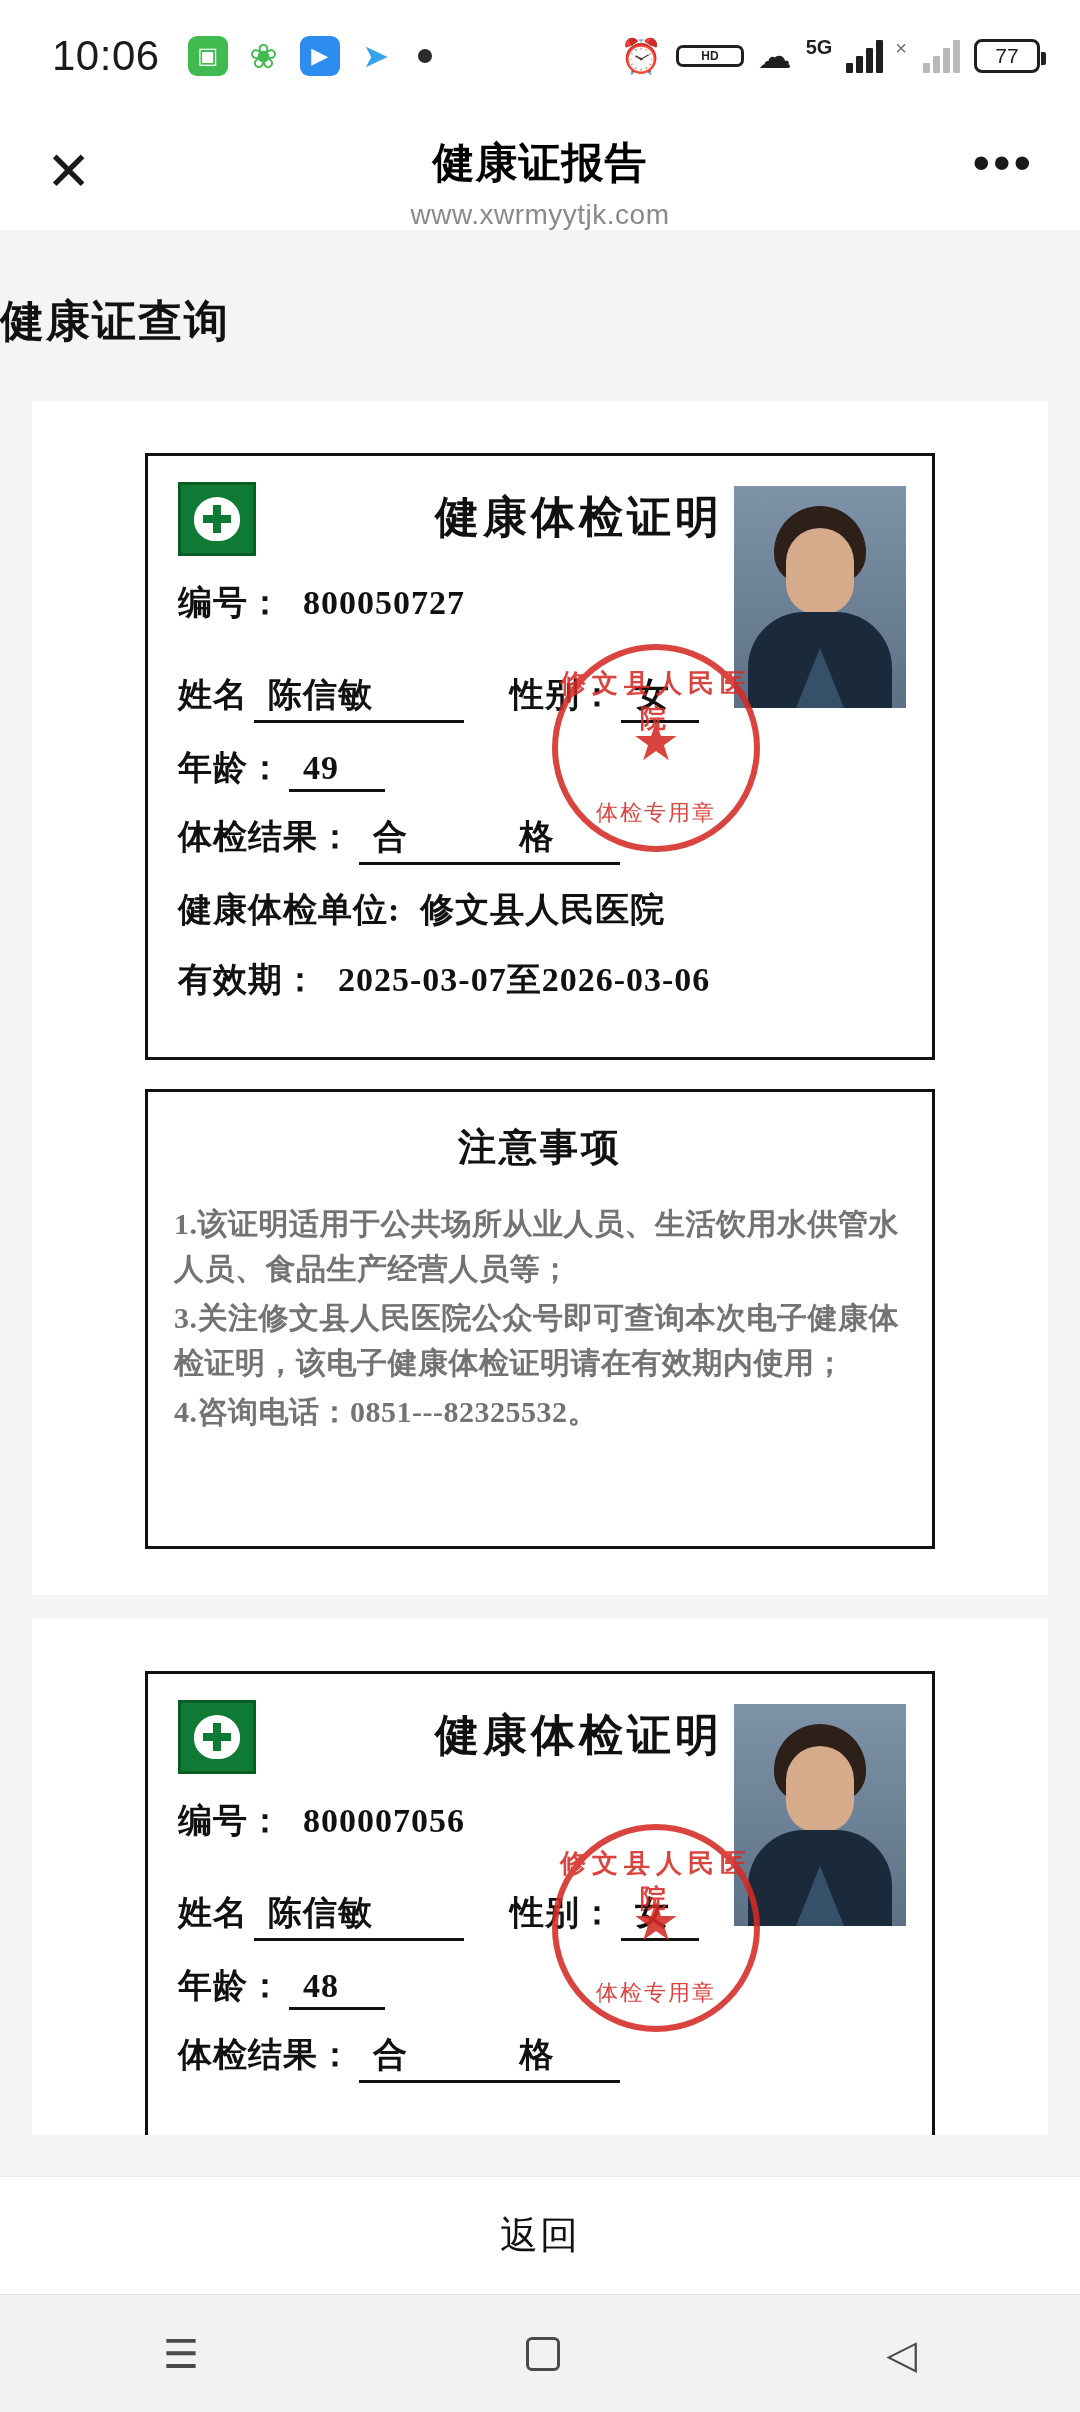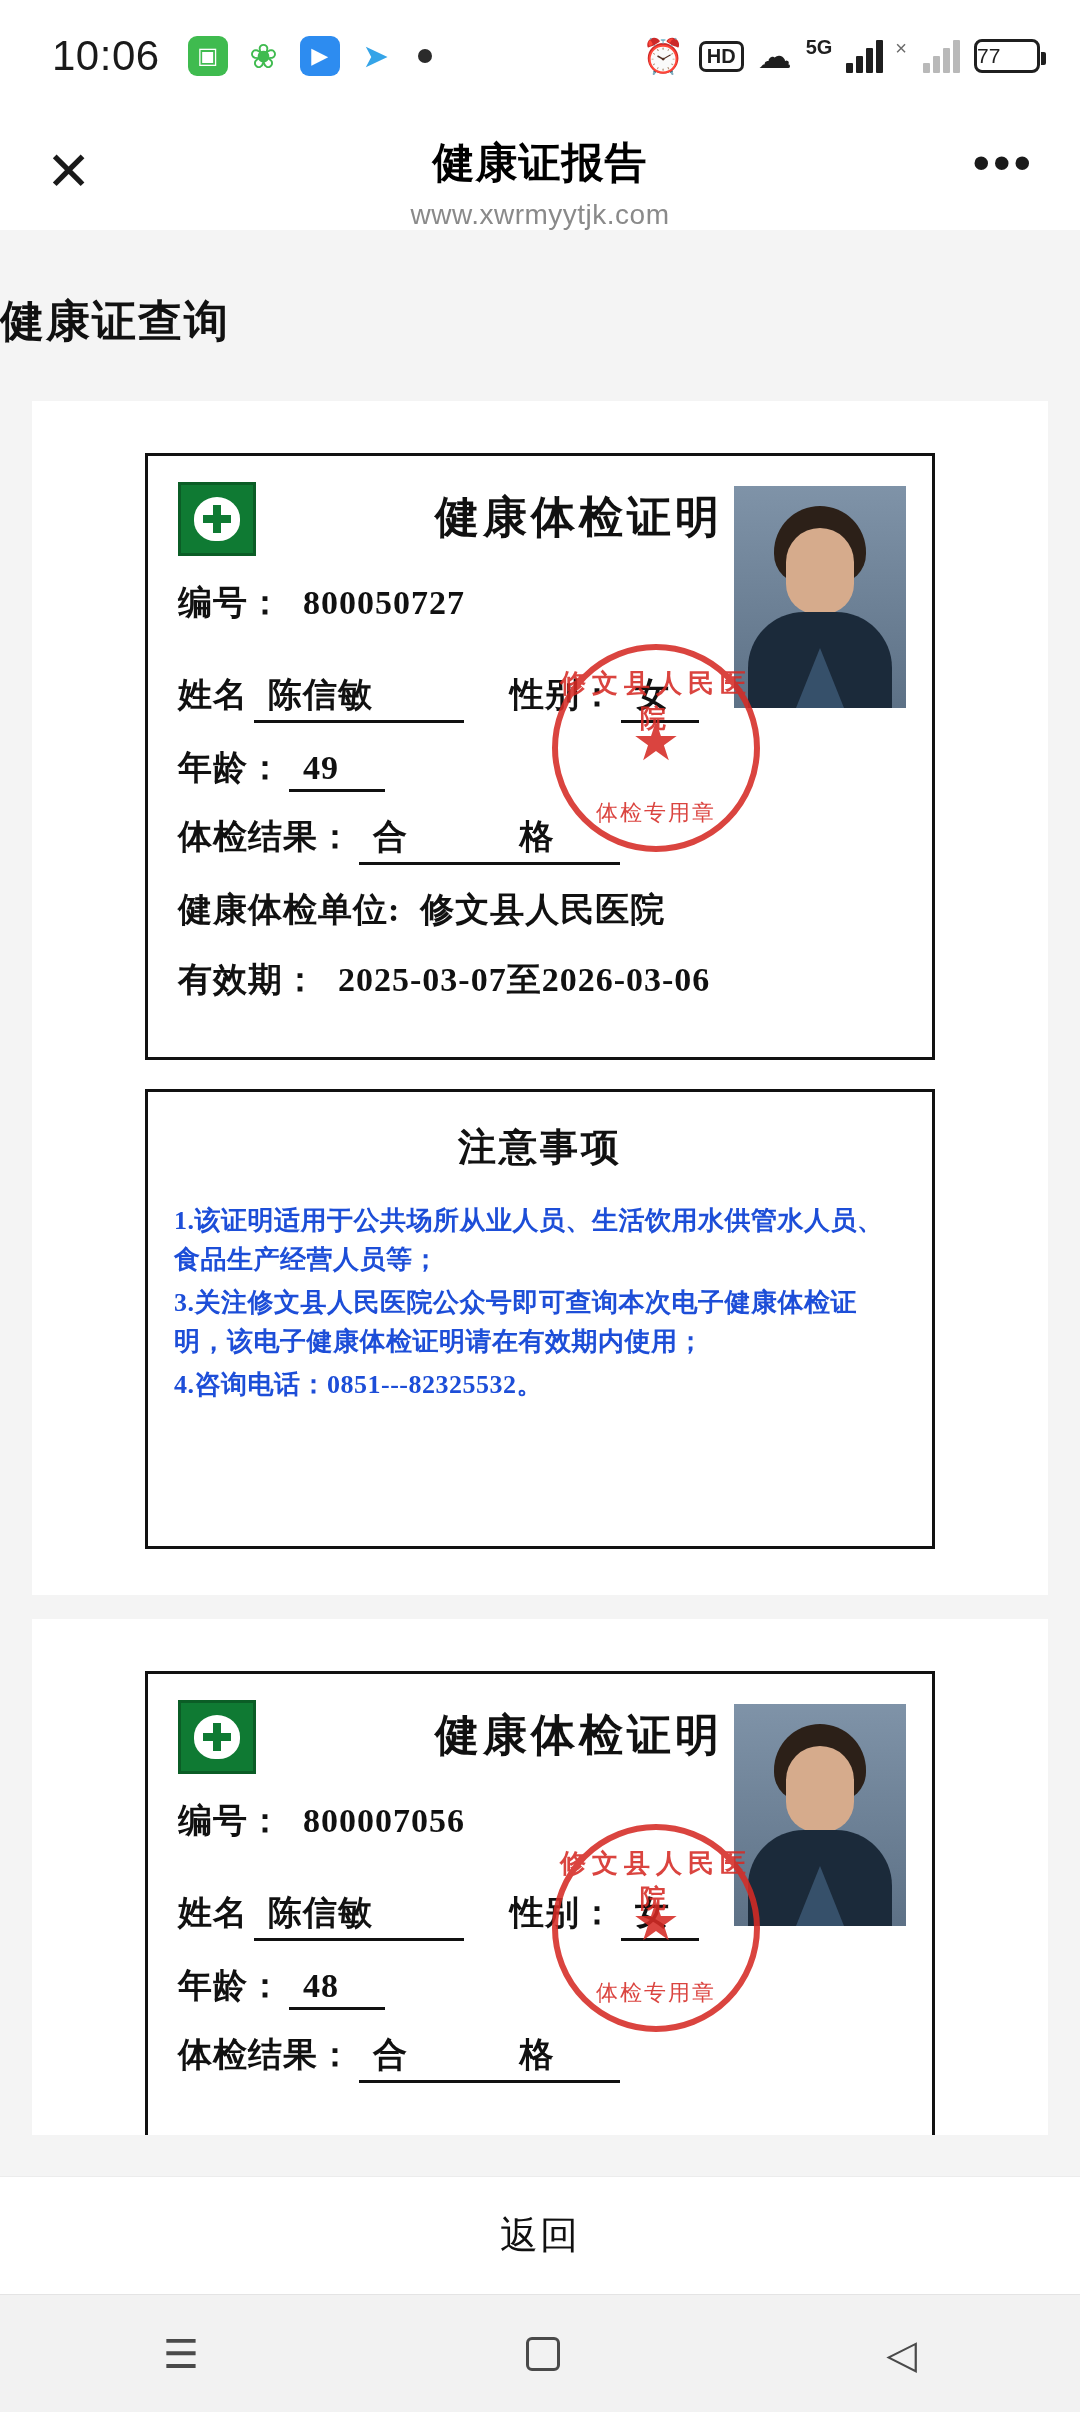--- a/index.html
+++ b/index.html
@@ -54,41 +54,41 @@
   .status-right {
     margin-left: auto;
     display: flex;
     align-items: center;
     gap: 14px;
   }
   .sr-glyph { font-size: 34px; color: #1f1f1f; line-height: 1; }
   .hd-badge {
     border: 3px solid #1f1f1f;
     border-radius: 7px;
-    font-size: 20px;
-    font-weight: bold;
-    padding: 1px 5px;
+    font-size: 12px;
+    font-weight: bold;
+    padding: 1px 22px;
     color: #1f1f1f;
     text-align: center;
   }
   .fiveg { font-size: 20px; font-weight: bold; color: #1f1f1f; position: relative; top: -9px; }
   .bars { display: flex; align-items: flex-end; gap: 3px; height: 34px; }
   .bars i { display: block; width: 7px; background: #1f1f1f; border-radius: 1px; }
   .bars i:nth-child(1){ height: 10px; }
   .bars i:nth-child(2){ height: 17px; }
   .bars i:nth-child(3){ height: 25px; }
   .bars i:nth-child(4){ height: 33px; }
   .bars.faded i { background: #b9b9b9; }
   .x-mark { font-size: 20px; color: #6a6a6a; position: relative; top: -8px; left: -2px; }
   .battery {
     width: 66px; height: 34px;
     border: 3px solid #1f1f1f;
     border-radius: 8px;
     position: relative;
-    display: flex; align-items: center; justify-content: flex-start;
+    display: flex; align-items: center; justify-content: center;
   }
   .battery:after {
     content: "";
     position: absolute; right: -9px; top: 10px;
     width: 5px; height: 13px;
     background: #1f1f1f; border-radius: 0 2px 2px 0;
   }
   .battery span { font-size: 21px; color: #1f1f1f; font-weight: 500; }
 
   
@@ -308,23 +308,23 @@
   .notice-title {
     text-align: center;
     font-size: 38px;
     font-weight: bold;
     color: #111;
     letter-spacing: 3px;
     margin-bottom: 28px;
     font-family: "Liberation Serif", "DejaVu Serif", serif;
   }
   .notice-body p {
-    font-size: 26px;
+    font-size: 30px;
     line-height: 1.5;
-    color: #1d4ed8;
+    color: #737373;
     font-weight: bold;
     font-family: "Liberation Serif", "DejaVu Serif", serif;
     margin-bottom: 4px;
     letter-spacing: 0.5px;
   }
 
   
   .backbar {
     position: absolute;
     left: 0; right: 0;

